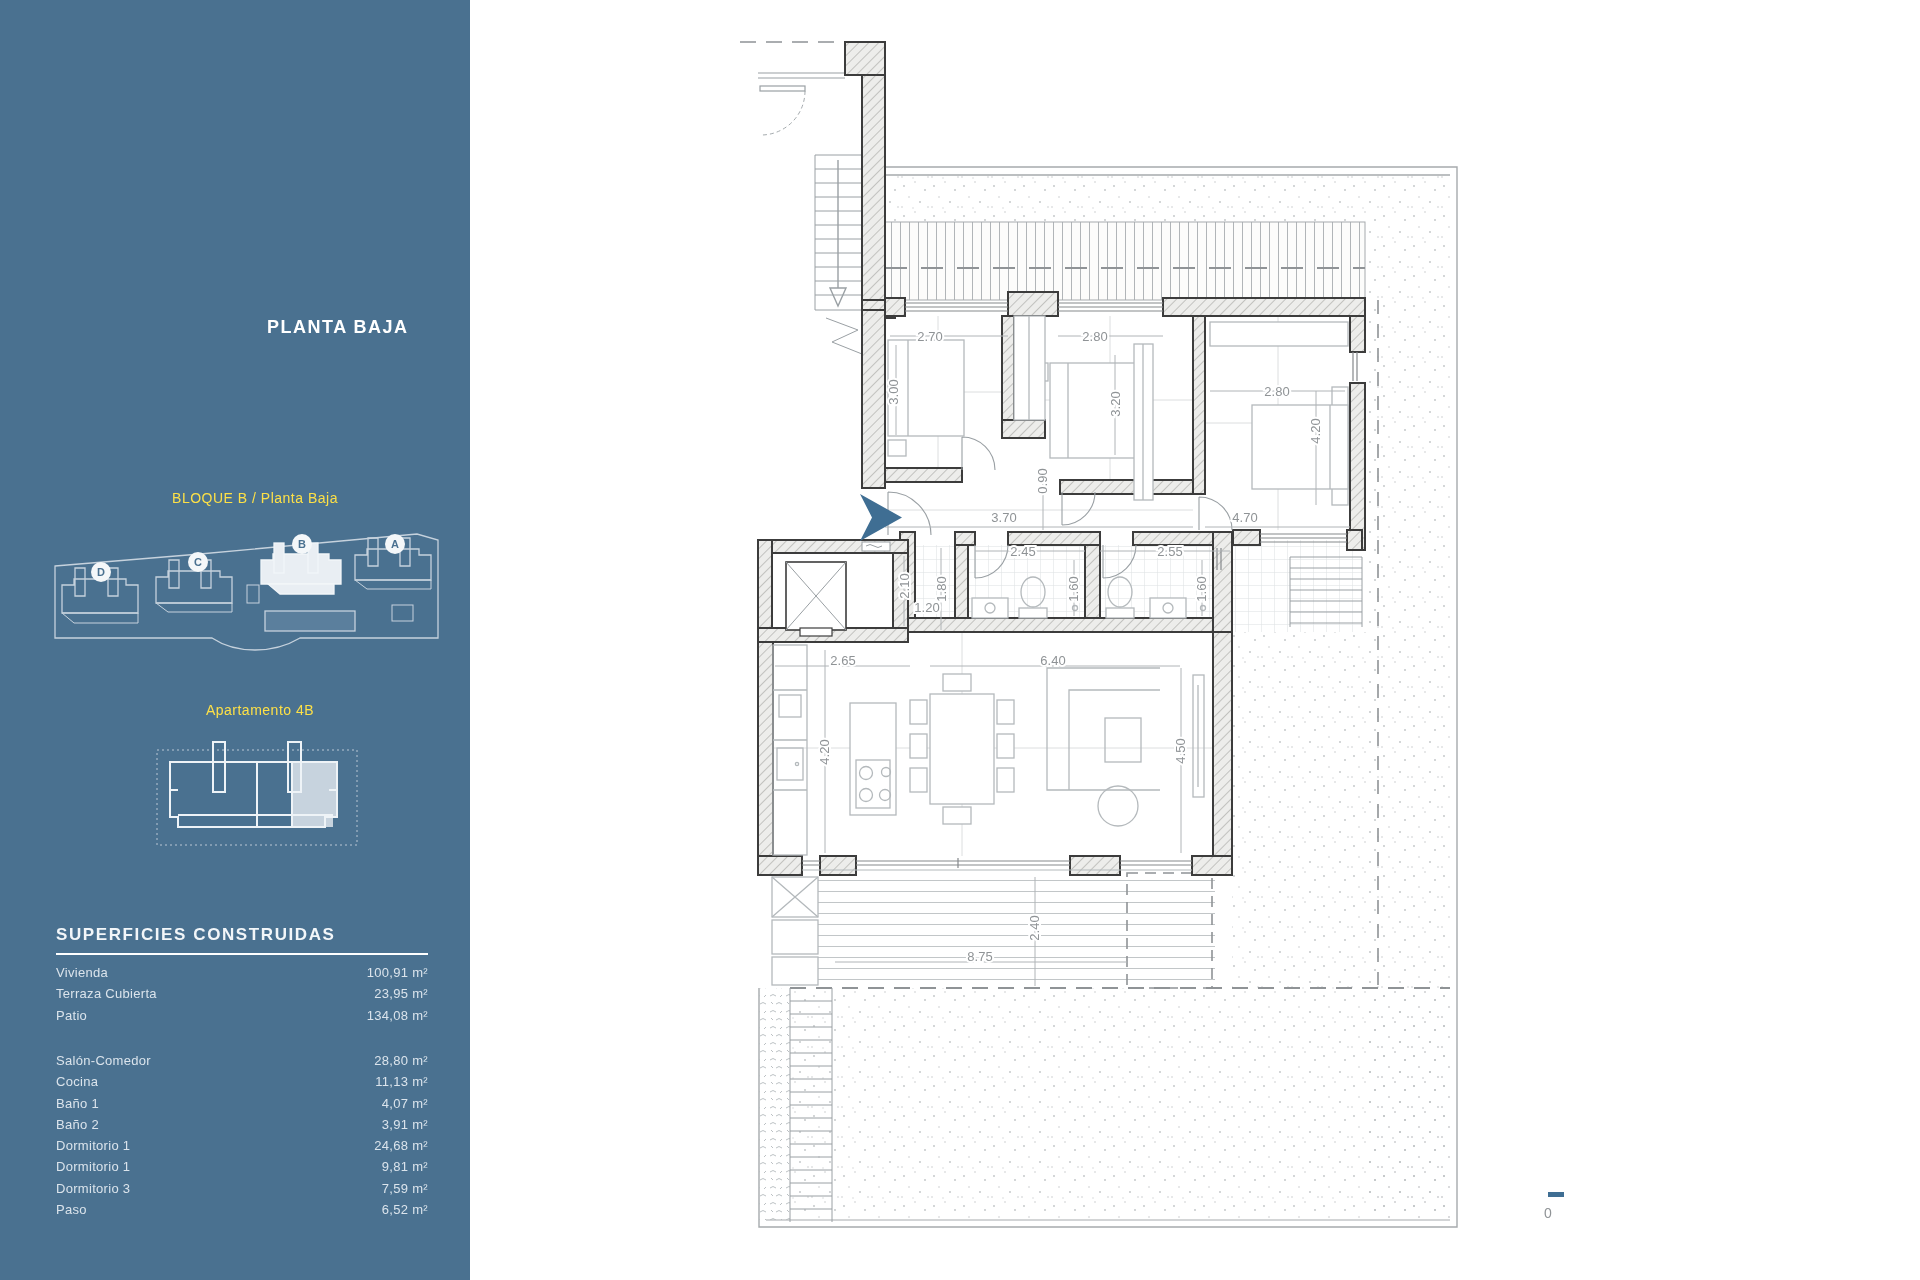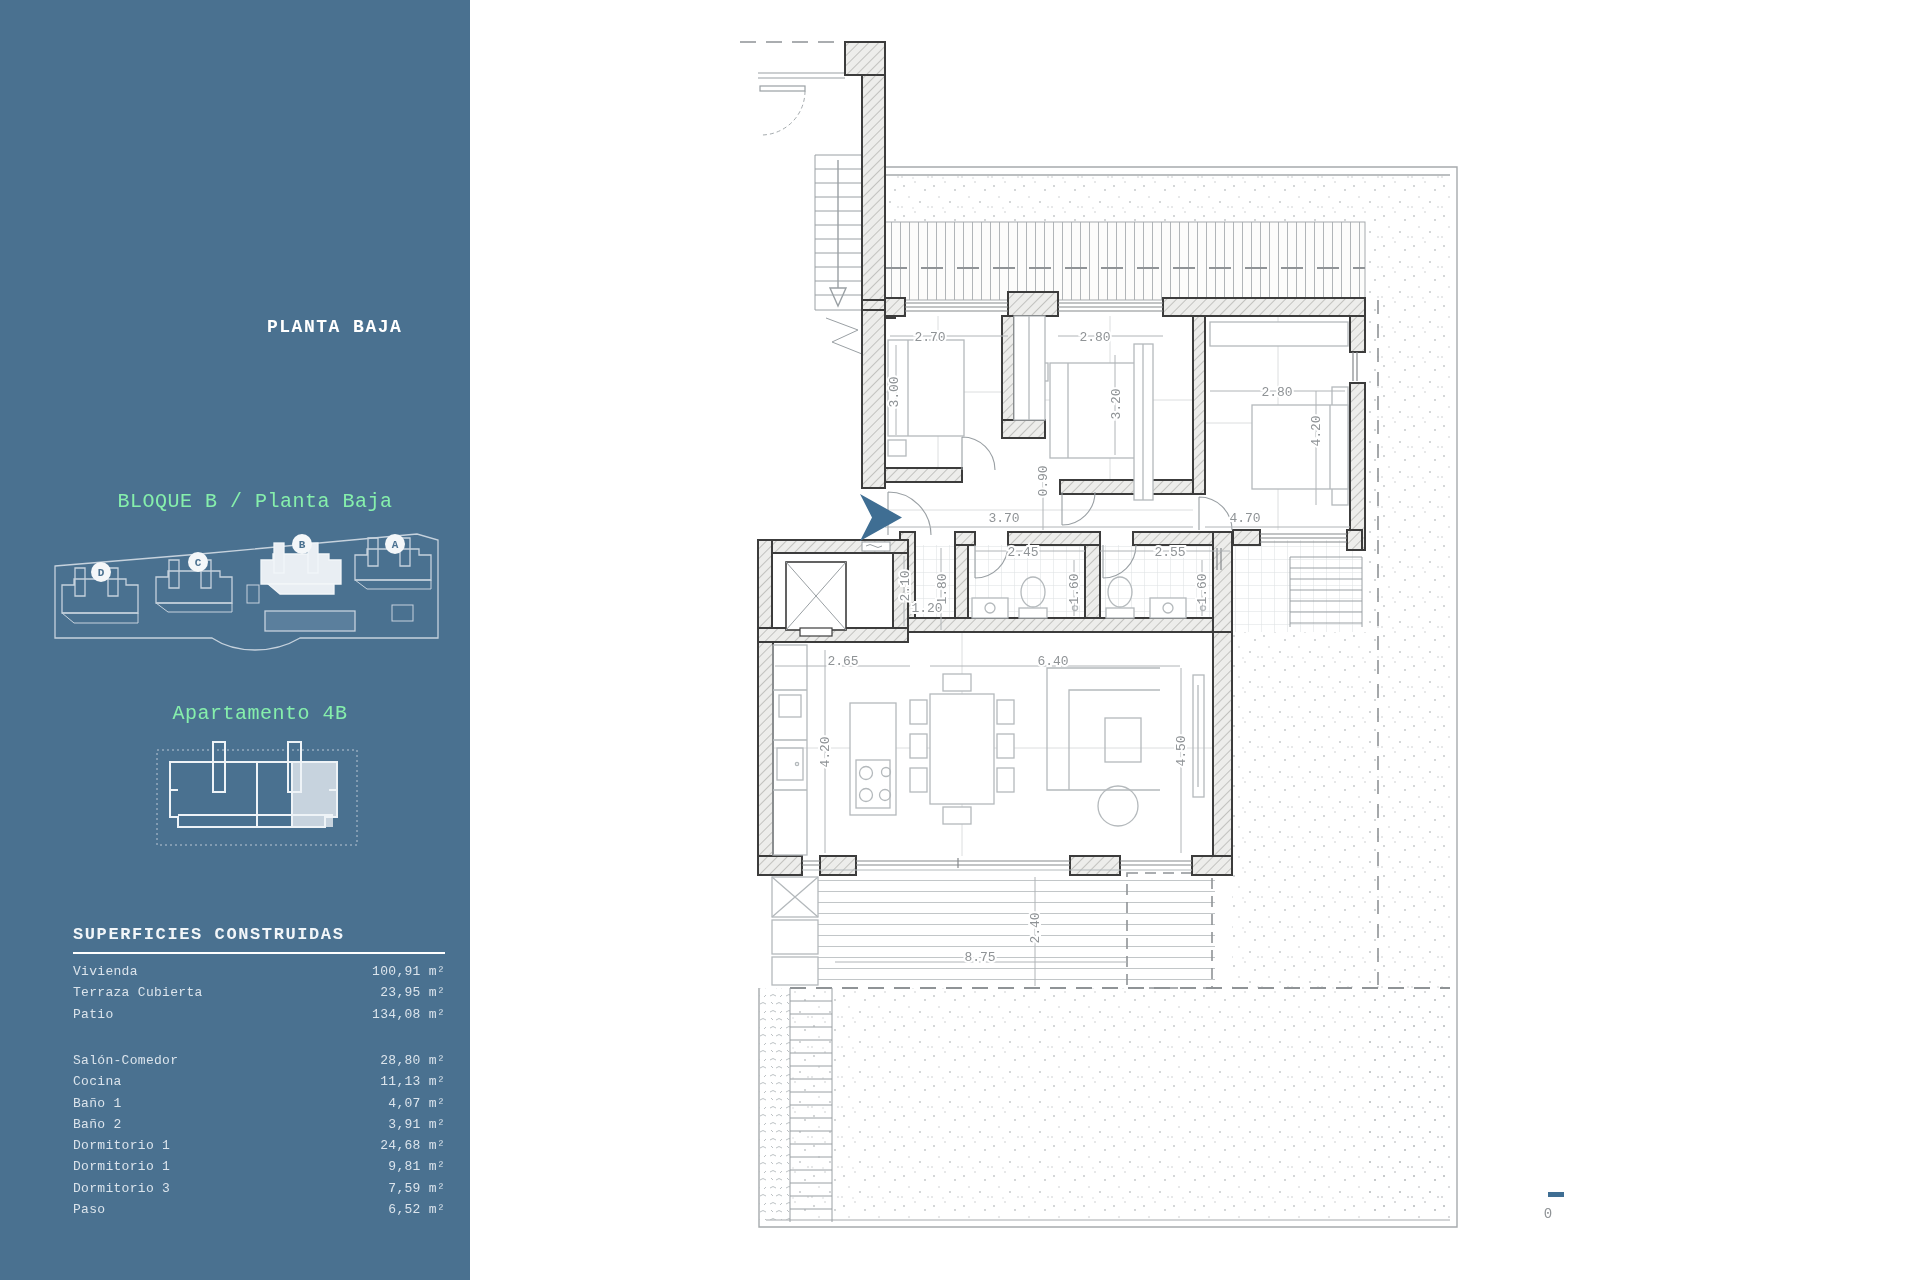--- a/index.html
+++ b/index.html
@@ -1,23 +1,23 @@
 <!DOCTYPE html>
 <html><head>
 <meta charset="utf-8">
 <style>
   html,body{margin:0;padding:0;background:#ffffff;}
   #stage{position:relative;width:1564px;height:1280px;overflow:hidden;
-         font-family:Liberation Mono, monospace;background:#ffffff;}
+         font-family:Liberation Sans, sans-serif;background:#ffffff;}
   #sidebar{position:absolute;left:0;top:0;width:470px;height:1280px;background:#4a7190;}
   #sidebar .abs{position:absolute;}
   .side-title{font-size:18px;font-weight:bold;letter-spacing:1.5px;color:#ffffff;}
   .side-list{font-size:16px;line-height:21px;color:#d6e0e9;letter-spacing:.8px;}
-  .side-caption{font-size:20px;color:#86efac;letter-spacing:.5px;text-align:center;}
-  .tbl{position:absolute;left:73px;width:372px;color:#dbe4ec;}
+  .side-caption{font-size:14px;color:#fde047;letter-spacing:.5px;text-align:center;}
+  .tbl{position:absolute;left:56px;width:372px;color:#dbe4ec;}
   .tbl h3{margin:0 0 7px 0;font-size:17px;font-weight:bold;letter-spacing:1.6px;color:#f2f6f9;
           border-bottom:2px solid #ffffff;padding-bottom:8px;}
   .trow{display:flex;justify-content:space-between;font-size:13px;line-height:21.3px;letter-spacing:.3px;}
   .trow .val{text-align:right;}
   #plansvg{position:absolute;left:0;top:0;pointer-events:none;}
   .dim{font-size:13px;fill:#8f9396;paint-order:stroke;stroke:#ffffff;stroke-width:4px;}
   .scl{font-size:14px;fill:#8f9396;}
 </style>
 </head>
 <body>

